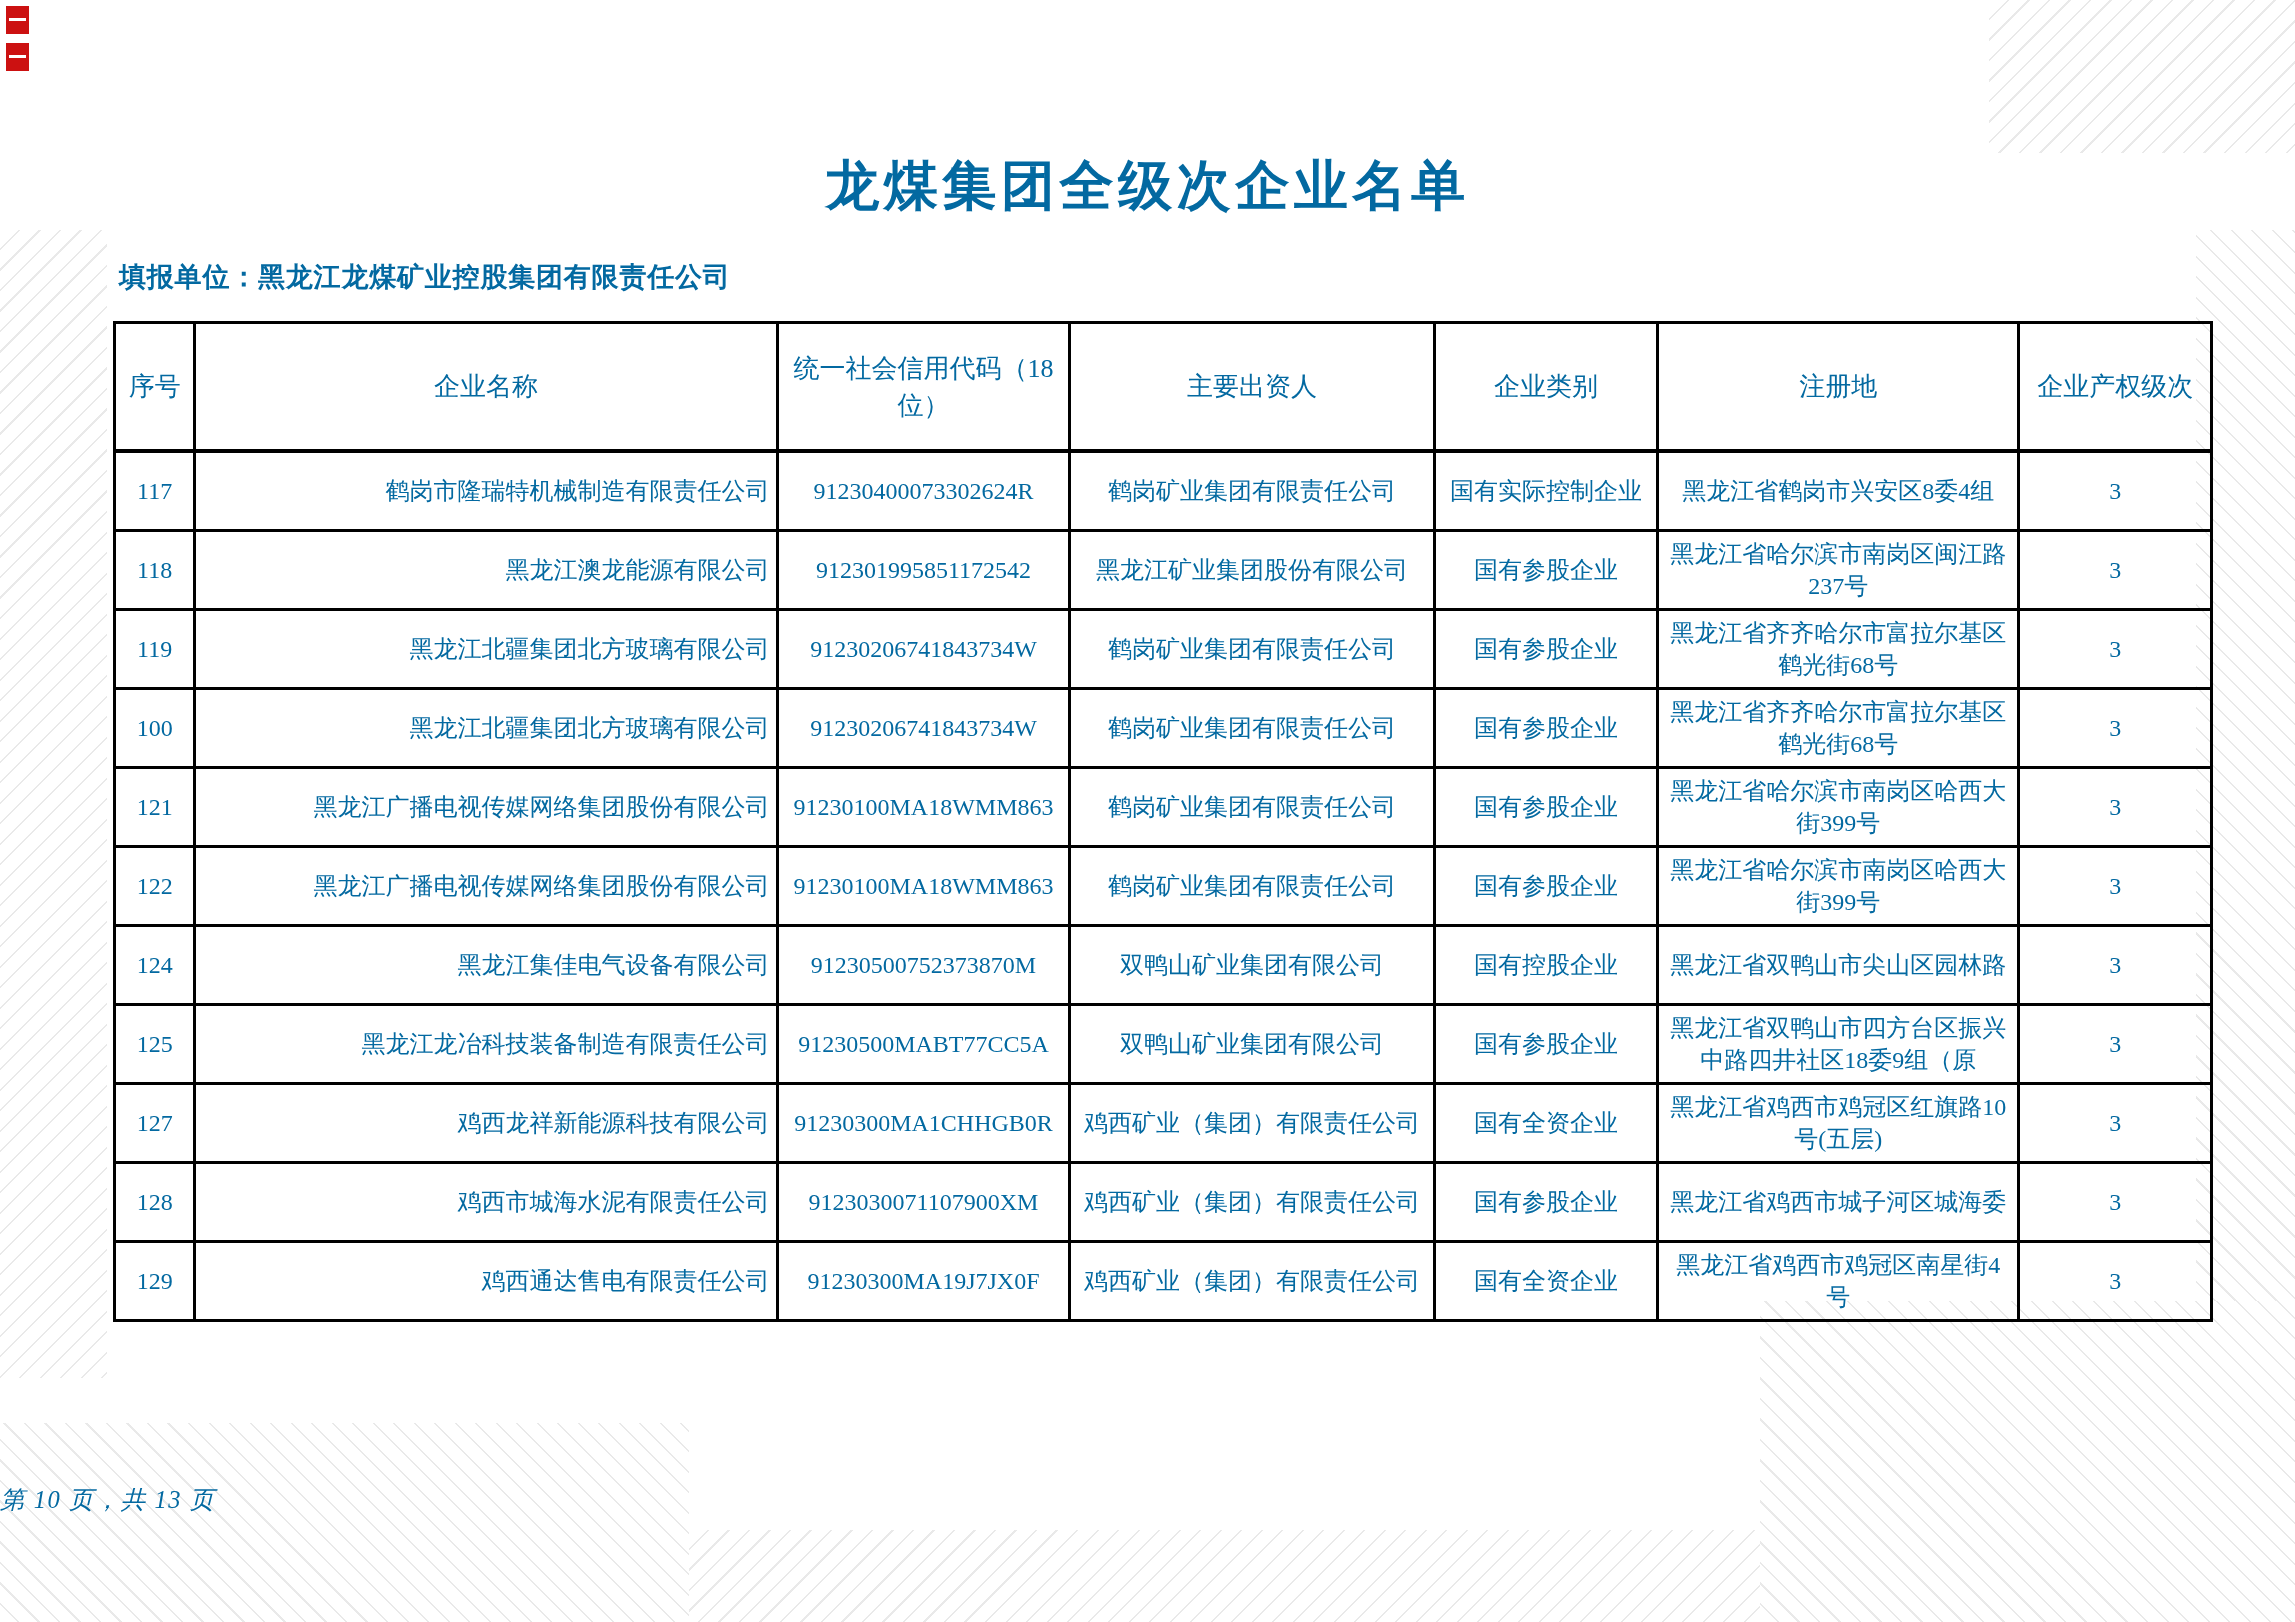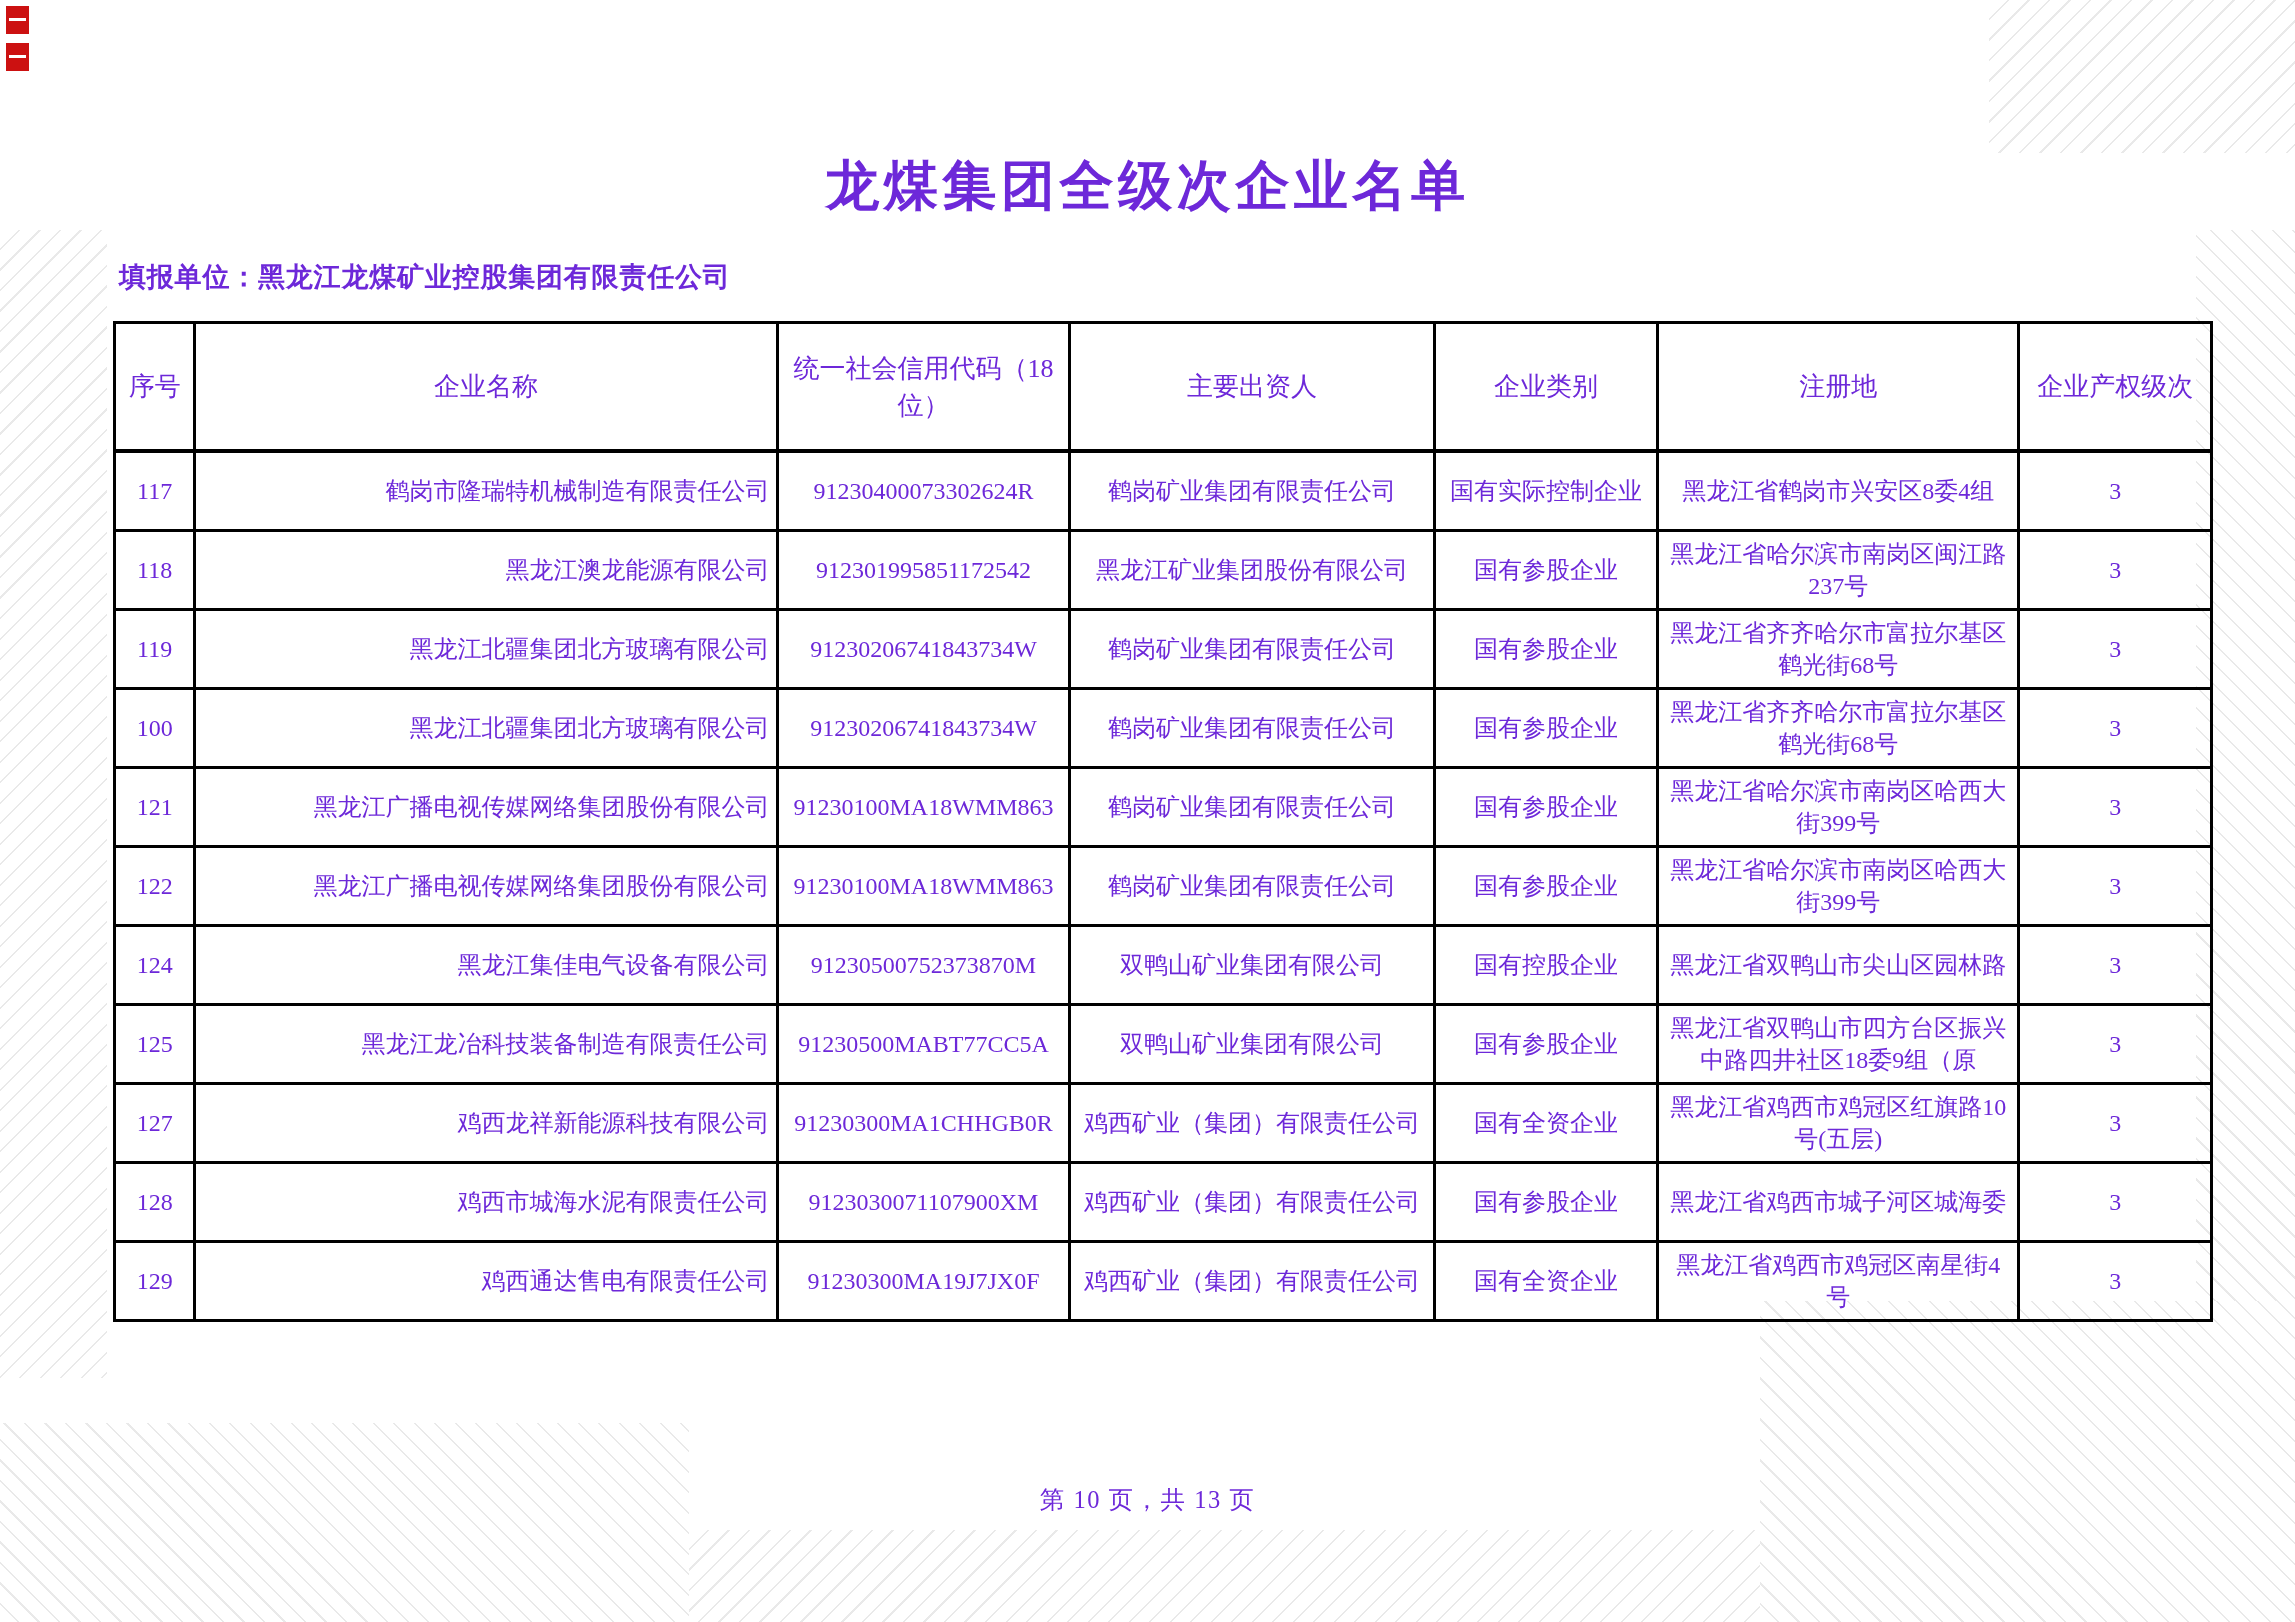--- a/index.html
+++ b/index.html
@@ -1,21 +1,21 @@
 <!DOCTYPE html>
 <html style="font-size:12.2px"><head>
 <meta charset="utf-8">
 <style>
   html,body{margin:0;padding:0;background:#e8e8e8;}
   .page{
     position:relative;
     width:2295px;height:1623px;
     background:#ffffff;
     font-family:"Liberation Serif","DejaVu Serif",serif;
-    color:#6d28d9;
+    color:#0369a1;
     overflow:hidden;
   }
   .doc-title{
     position:absolute;top:150px;left:0;width:100%;
     text-align:center;
     font-size:54px;font-weight:bold;letter-spacing:4.6px;
   }
   .doc-subtitle{
     position:absolute;top:259px;left:107px;
     font-size:27px;font-weight:bold;letter-spacing:0.8px;margin-left:12px;
@@ -47,22 +47,22 @@
     font-size:24px;
     line-height:32px;
     border-top-width:3.8px;border-bottom-width:3.8px;
   }
   table.enterprise td.al{
     text-align:right;
     padding-left:10.7px;
   }
   .doc-footer{
     position:absolute;top:1483px;left:0;width:100%;
-    text-align:center;
-    font-size:24.5px;letter-spacing:1.5px;
+    text-align:left;
+    font-size:24.5px;letter-spacing:1.5px;font-style:italic;
   }
   .red-mark{
     position:absolute;left:6.1px;width:23px;height:27.5px;
     background:#cc1111;
   }
   .red-mark:after{
     content:"";position:absolute;left:3.1px;top:12.2px;right:3.1px;height:3.1px;background:#fff;
   }
   .rm1{top:6.1px;} .rm2{top:43px;}
   .artifact{

